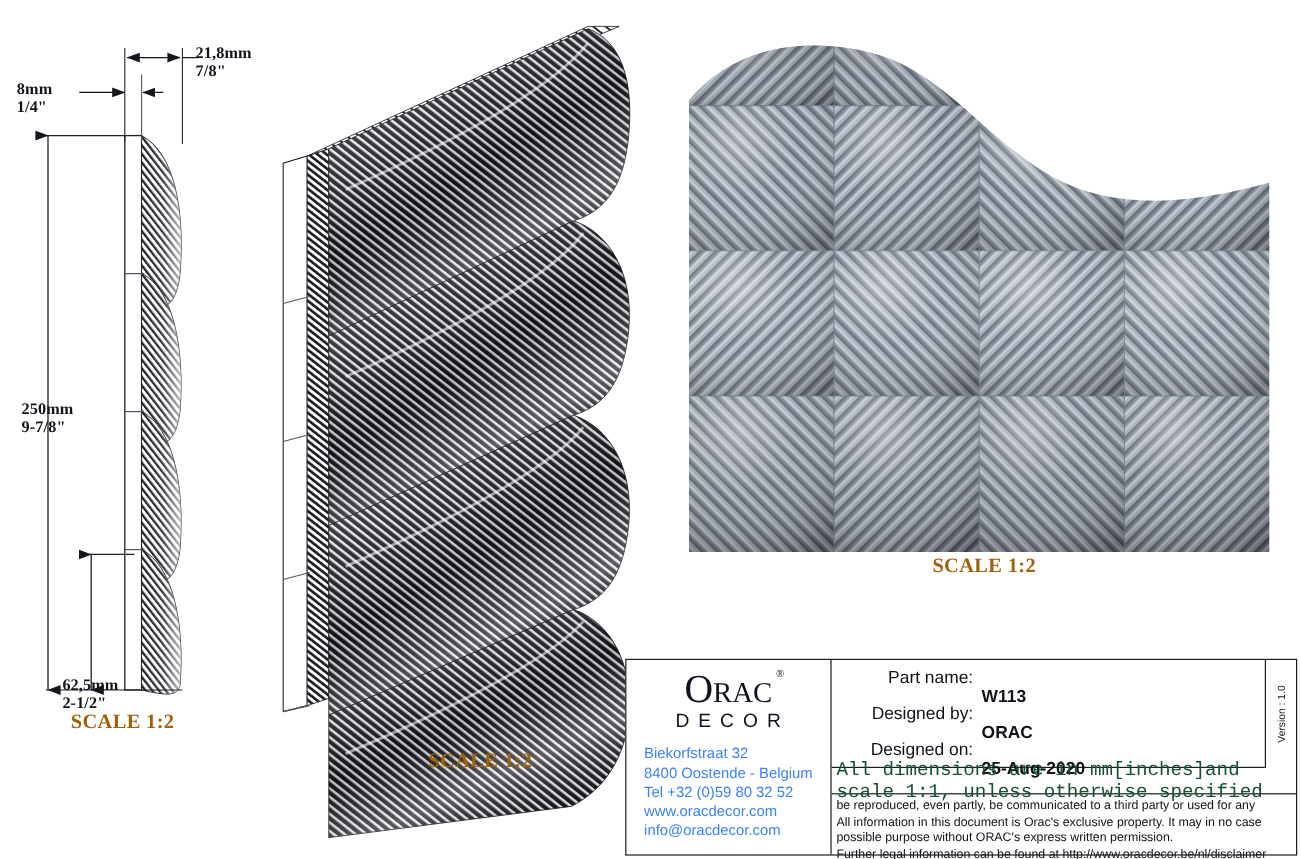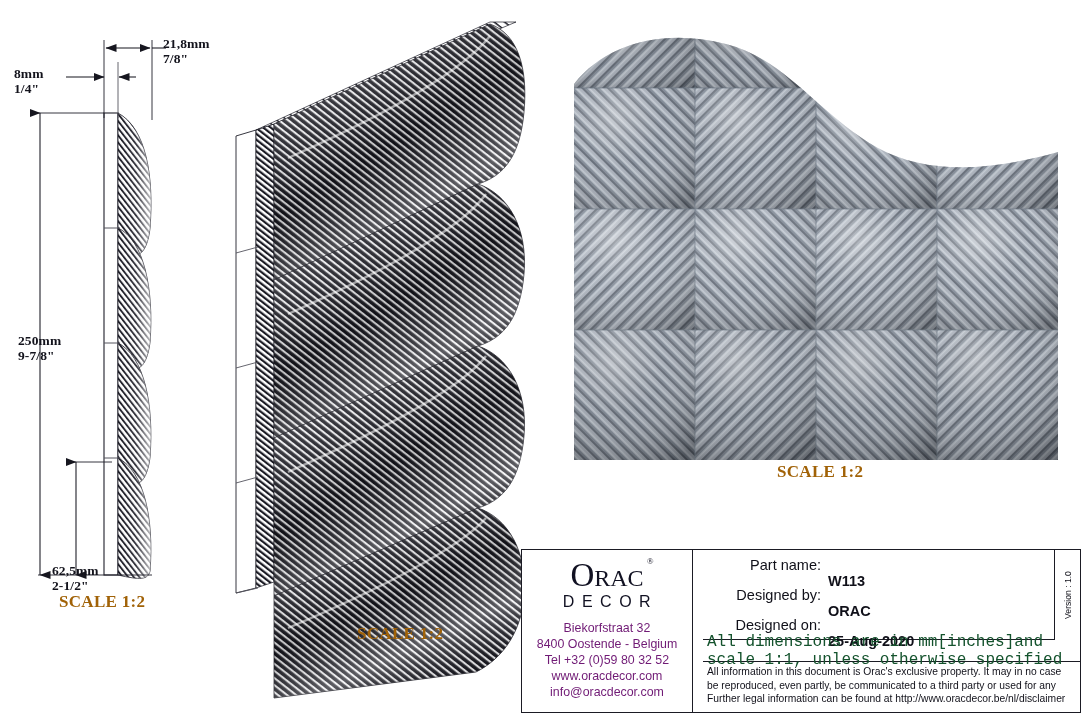--- a/index.html
+++ b/index.html
@@ -28,23 +28,23 @@
   .logo-wrap{margin-top:9px;text-align:center;position:relative;}
   .logo-orac{font-family:"Liberation Serif",serif;font-size:33px;font-weight:400;
              color:#111122;letter-spacing:0px;line-height:1;position:relative;display:inline-block;}
   .logo-orac .cap{font-size:33px;}
   .logo-orac .sm{font-size:24px;margin-top:28px;}
   .logo-reg{position:absolute;top:-2px;right:-10px;font-size:9px;
             font-family:"Liberation Serif",serif;color:#111122;}
   .logo-decor{font-family:"Liberation Sans",sans-serif;font-size:16px;font-weight:400;
               letter-spacing:7.5px;color:#111122;margin-top:1px;padding-left:7px;}
   .addr{font-family:"Liberation Sans",sans-serif;font-size:12.4px;line-height:1.29;
-        text-align:center;color:#701a75;margin-top:9px;}
-
-  .tb-right{position:absolute;left:181px;top:0;right:0;height:100%;}
+        color:#3b82f6;margin-top:9px;}
+
+  .tb-right{position:absolute;left:171px;top:0;right:0;height:100%;}
   .tb-fields{position:absolute;left:0;top:0;right:26px;height:90px;
              border-bottom:1.4px solid #1b1b24;box-sizing:border-box;}
   .fld{position:absolute;left:0;width:100%;height:30px;display:flex;align-items:center;
        font-family:"Liberation Sans",sans-serif;font-size:14.5px;color:#101019;}
   .fld .lab{width:118px;text-align:right;padding-right:7px;}
   .fld .val{font-weight:700;margin-top:32px;}
   .tb-note{position:absolute;left:0;top:90px;right:0;height:22px;
            border-bottom:1.4px solid #1b1b24;box-sizing:border-box;
            display:flex;align-items:center;padding-left:4px;
            font-family:Liberation Mono, monospace;font-size:16px;color:#14532d;}
@@ -379,21 +379,22 @@
         </div>
       </div>
 
       <div class="tb-ver">
         <span>Version : 1.0</span>
       </div>
 
       <div class="tb-note">All dimensions are in mm[inches]and scale 1:1, unless otherwise specified</div>
 
       <div class="tb-legal">
+        <div>be reproduced, even partly, be communicated to a third party or used for any</div>
         <div>All information in this document is Orac's exclusive property.  It may in no case</div>
-        <div>be reproduced, even partly, be communicated to a third party or used for any</div>
+        <div>possible purpose without ORAC's express written permission.</div>
         <div>Further legal information can be found at http://www.oracdecor.be/nl/disclaimer</div>
       </div>
 
     </div>
   </div>
 
 </div>
 
 </body></html>

